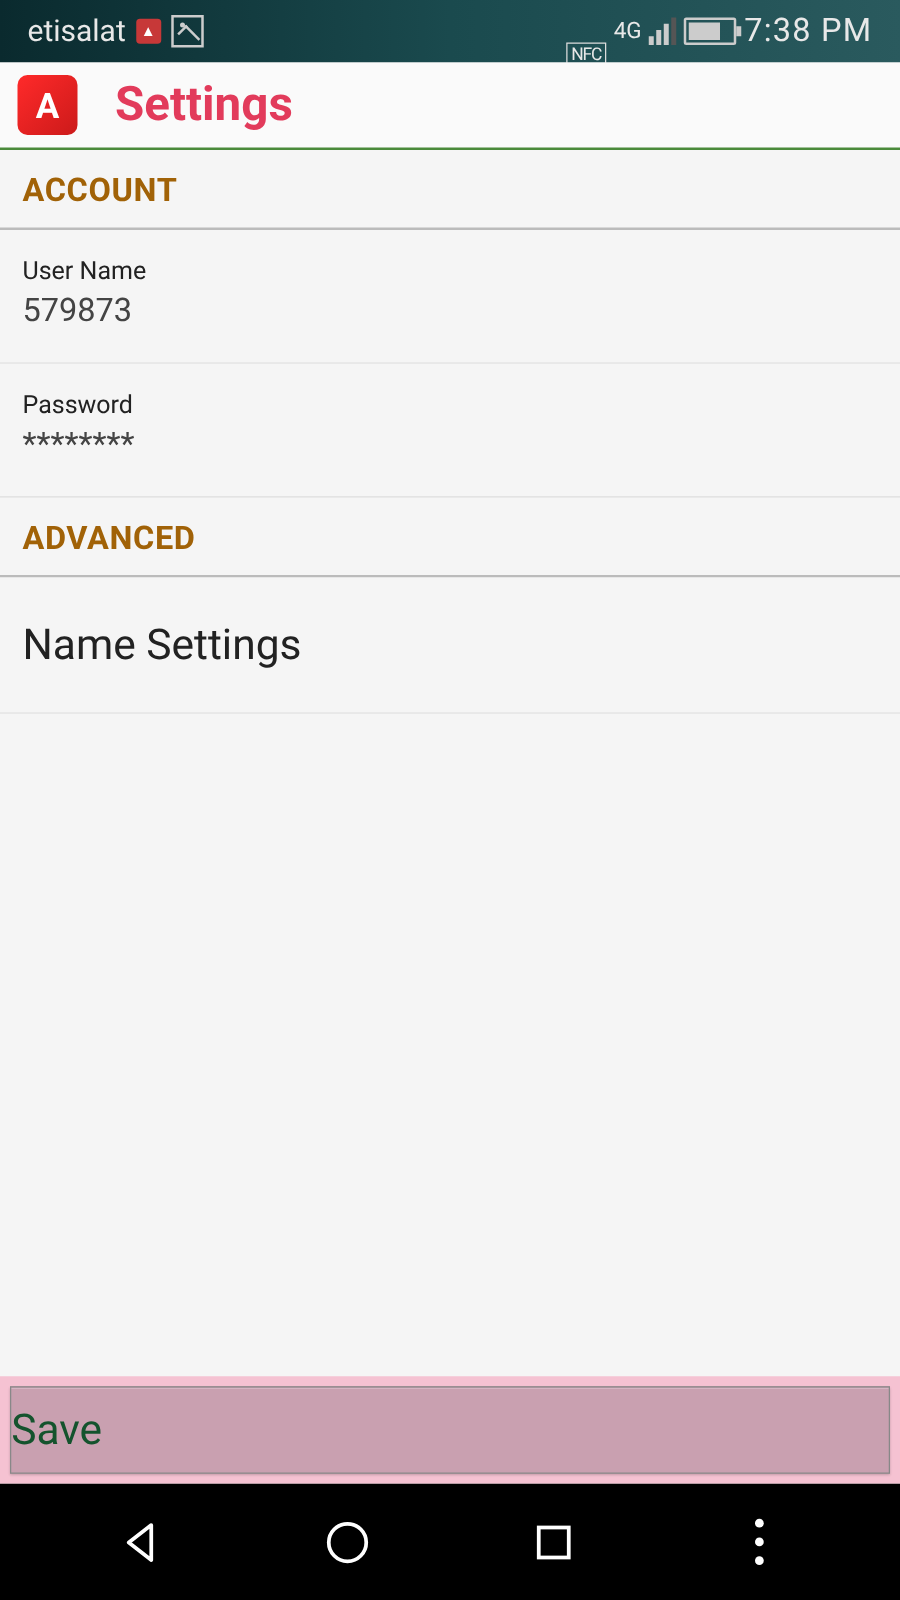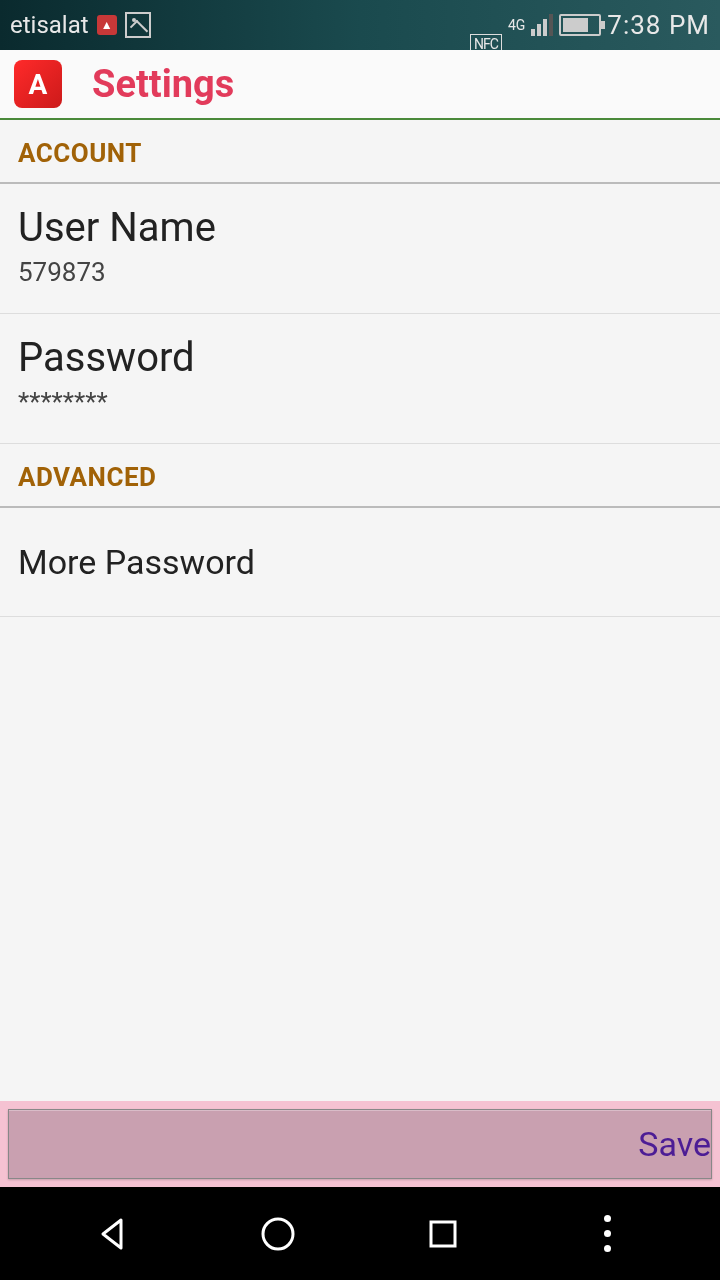--- a/index.html
+++ b/index.html
@@ -6,32 +6,32 @@
     html, body { width: 720px; height: 1280px; overflow: hidden; font-family: Roboto, Arial, sans-serif; background: #000; }
     .screen { width: 720px; height: 1280px; display: flex; flex-direction: column; background: #f5f5f5; }
 
     
     .status-bar {
       height: 50px;
       background: linear-gradient(to right, #0a2a2e, #1a4a4e, #2a5a5e);
       color: #e8e8e8;
       display: flex;
       align-items: center;
-      padding: 0 10px;
+      padding: 0 22px;
       font-size: 24px;
     }
     .status-left { display: flex; align-items: center; gap: 8px; }
     .status-right { margin-left: auto; display: flex; align-items: center; gap: 6px; }
     .carrier { font-size: 24px; }
     .mini-badge { width: 20px; height: 20px; background: #c73838; border-radius: 3px; display:flex; align-items:center; justify-content:center; font-size:12px; color:#fff;}
     .mini-img { width: 26px; height: 26px; border: 2px solid #ccc; position: relative; }
     .mini-img::after { content:""; position:absolute; width:14px; height:8px; border:2px solid #ccc; border-bottom:none; border-right:none; transform: rotate(45deg); left:4px; top:10px;}
     .mini-img::before { content:""; position:absolute; width:4px; height:4px; background:#ccc; border-radius:50%; left:5px; top:4px;}
     .nfc-box { border:1px solid #ddd; font-size:14px; padding:1px 3px; letter-spacing:-1px;margin-top:38px;}
-    .fourg { font-size: 14px; line-height: 10px; text-align:center;}
+    .fourg { font-size: 18px; line-height: 10px; text-align:center;}
     .sig-bars { display:flex; align-items:flex-end; gap:2px; height:22px;}
     .sig-bars span { width:4px; background:#ccc;}
     .sig-bars span:nth-child(1){height:7px}
     .sig-bars span:nth-child(2){height:12px}
     .sig-bars span:nth-child(3){height:17px}
     .sig-bars span:nth-child(4){height:22px; background:#555;}
     .battery { width:42px; height:22px; border:2px solid #ccc; border-radius:2px; position:relative;}
     .battery::after { content:""; position:absolute; right:-6px; top:5px; width:4px; height:8px; background:#ccc;}
     .battery-fill { width:25px; height:14px; background:#ccc; margin:2px;}
     .clock { font-size: 26px; letter-spacing:1px;}
@@ -68,21 +68,21 @@
       color: #a16207;
       letter-spacing: 0.5px;
       border-bottom: 2px solid #bbb;
     }
     .list-item {
       padding: 20px 18px 26px 18px;
       border-bottom: 1px solid #ddd;
       background: #f5f5f5;
     }
     .item-title {
-      font-size: 40px;
+      font-size: 20px;
       color: #222;
       margin-bottom: 6px;
     }
     .item-sub {
       font-size: 26px;
       color: #444;
     }
     .single-item { padding: 34px 18px; }
     .single-item .item-title { margin-bottom: 0; font-size: 34px; }
 
@@ -94,22 +94,22 @@
       background: #f5c2d2;
       padding: 8px;
       display: flex;
     }
     .save-btn {
       flex: 1;
       background: #c9a0b0;
       border: 1px solid #888;
       box-shadow: inset 0 1px 0 rgba(255,255,255,0.3), 0 1px 2px rgba(0,0,0,0.2);
       font-size: 34px;
-      color: #4c1d95;
-      display:flex; align-items:center; justify-content:flex-end;
+      color: #14532d;
+      display:flex; align-items:center; justify-content:flex-start;
     }
 
     
     .nav-bar {
       height: 93px;
       background: #000;
       display: flex;
       align-items: center;
       justify-content: space-around;
       padding: 0 30px;
@@ -159,21 +159,21 @@
   </div>
 
   <div class="list-item">
     <div class="item-title">Password</div>
     <div class="item-sub">********</div>
   </div>
 
   <div class="section-header" style="border-top:none;">ADVANCED</div>
 
   <div class="list-item single-item">
-    <div class="item-title">More Password</div>
+    <div class="item-title">Name Settings</div>
   </div>
 
   <div class="filler"></div>
 
   <div class="save-bar">
     <div class="save-btn">
       <span>Save</span>
     </div>
   </div>
 

